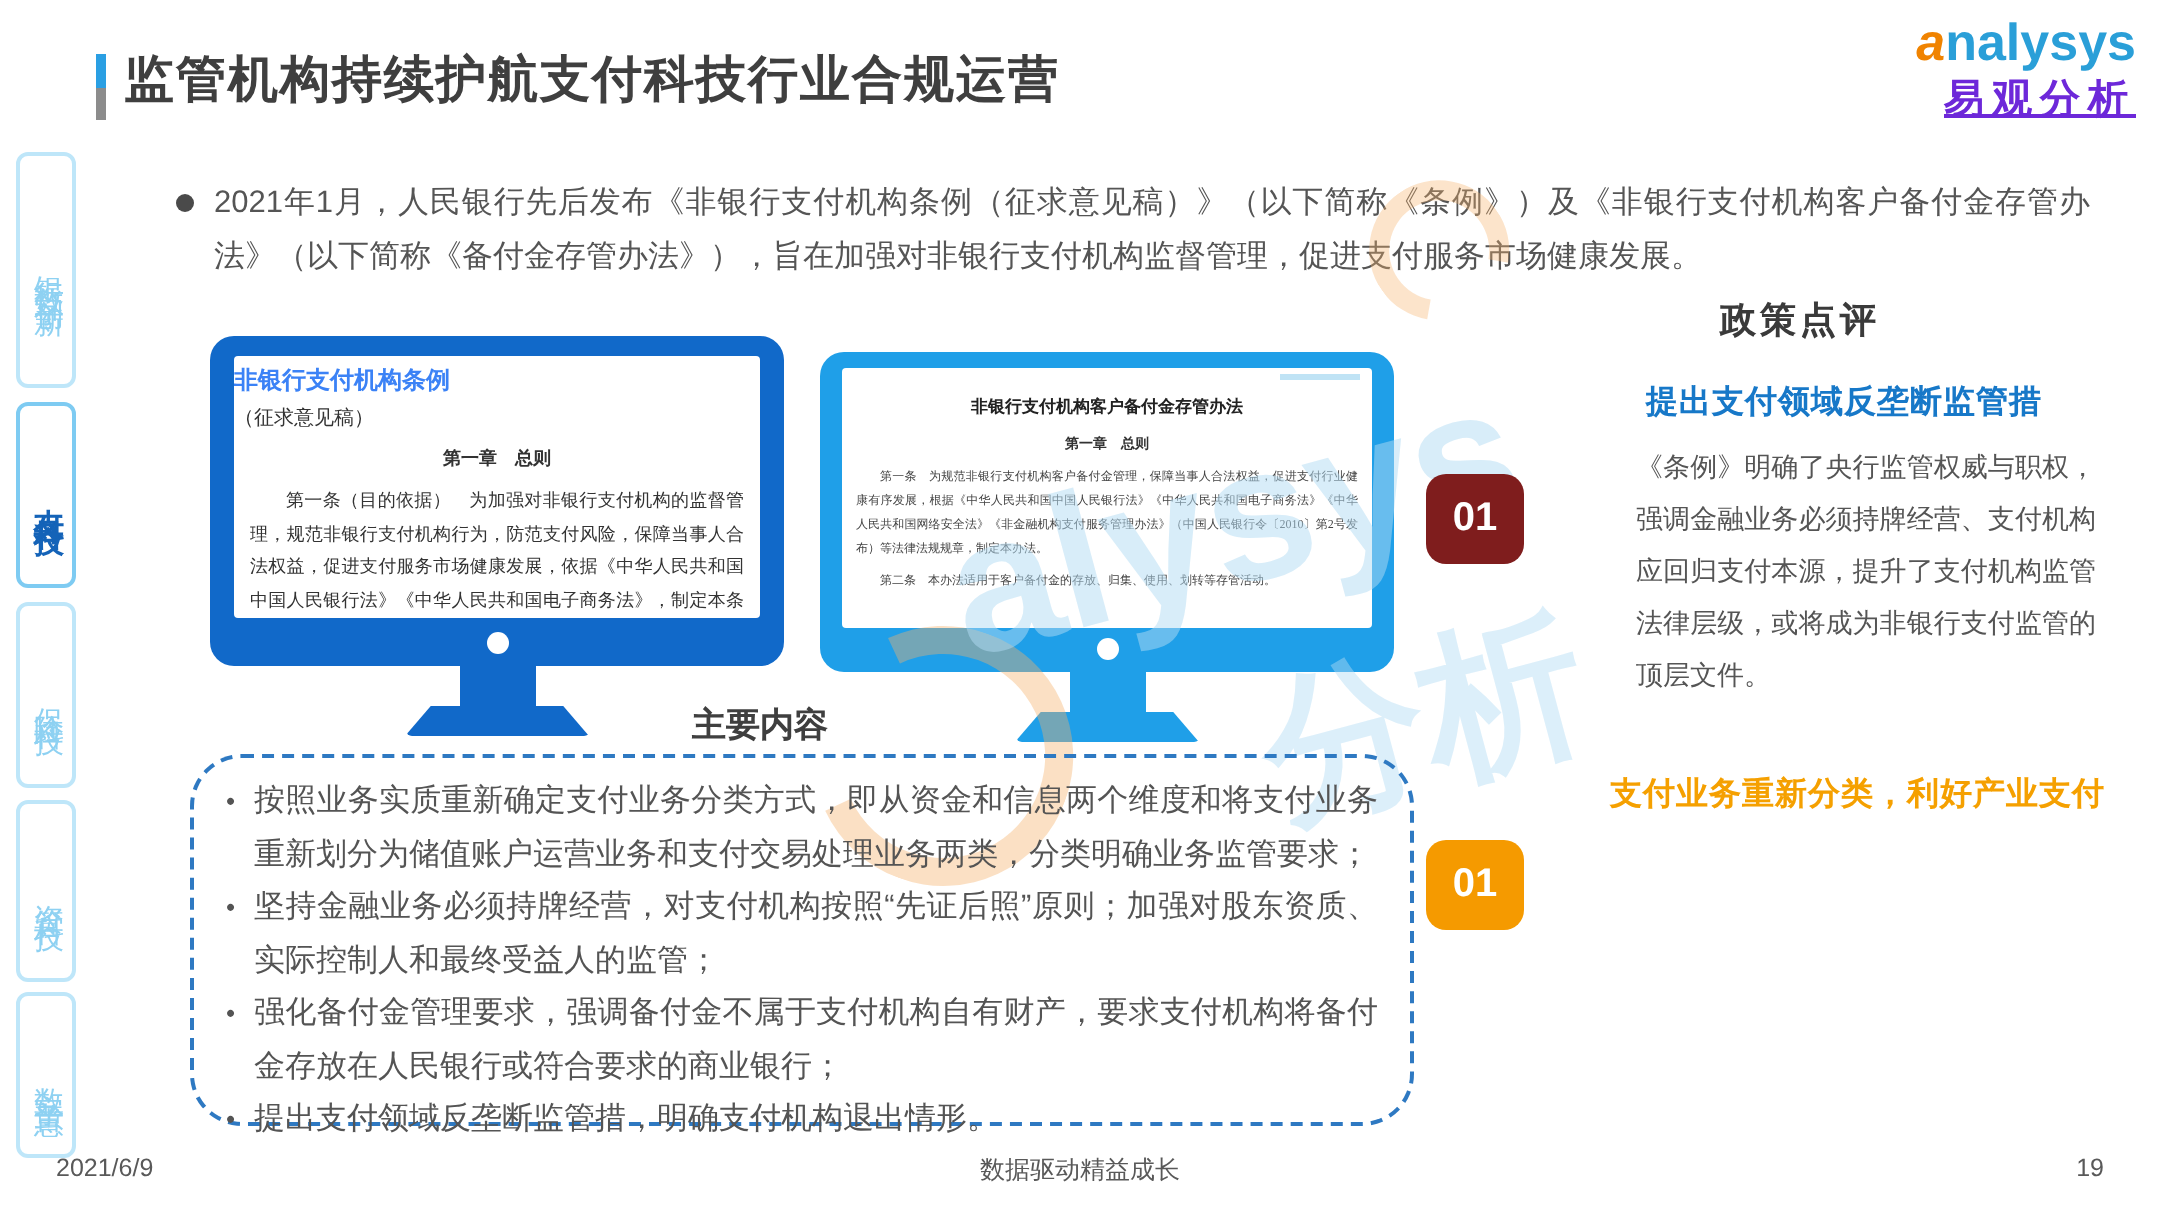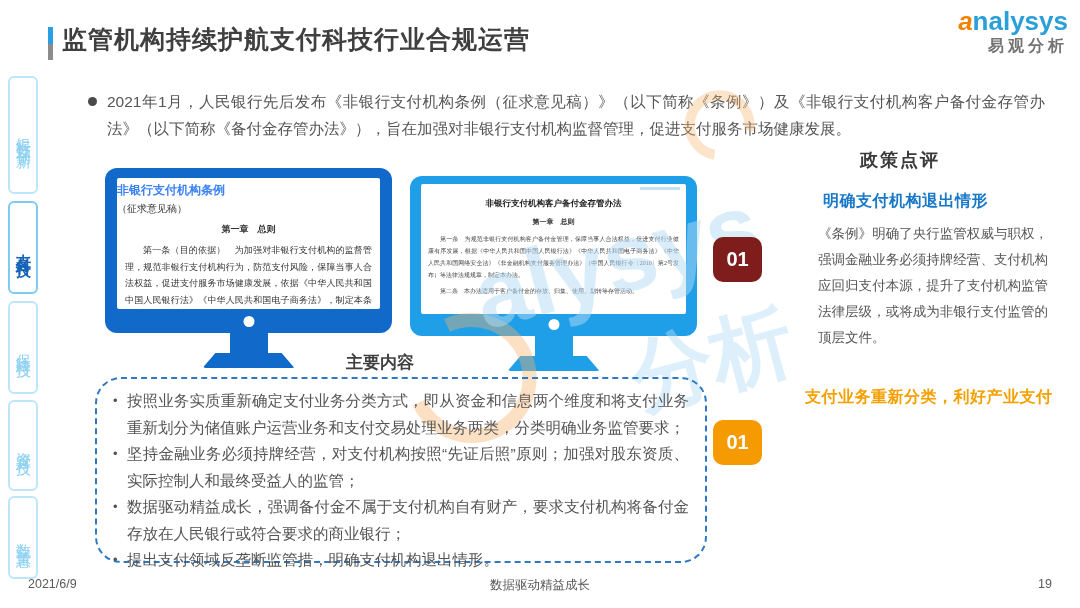--- a/index.html
+++ b/index.html
@@ -7,21 +7,21 @@
   body { font-family:"Liberation Sans","DejaVu Sans",sans-serif; }
   .stage { position:relative; width:1080px; height:608px; background:#ffffff; overflow:hidden; margin:0 auto;padding-left:40px; }
 
   
   .accent-bar { position:absolute; left:48px; top:27px; width:5px; height:33px;
     background:linear-gradient(to bottom,#2a9fe3 0 52%,#8c8c8c 52% 100%); }
   .page-title { position:absolute; left:62px; top:23px; font-size:25px; font-weight:bold; color:#3f3f3f; letter-spacing:1px; }
   .logo { position:absolute; left:938px; top:8px; width:130px; text-align:right; }
   .logo .wordmark { font-size:26px; font-weight:bold; color:#2a9fd8; line-height:26px; }
   .logo .wordmark .a-swirl { color:#f08300; font-style:italic; }
-  .logo .cn { font-size:16px; font-weight:bold; color:#737373; letter-spacing:4px; margin-top:2px; }
+  .logo .cn { font-size:20px; font-weight:bold; color:#6d28d9; letter-spacing:4px; margin-top:2px;text-decoration:underline; }
 
   
   .side-tab { position:absolute; left:8px; width:30px; border:2px solid #bee6f9; border-radius:6px;
     background:#ffffff; display:flex; align-items:center; justify-content:center;
     writing-mode:vertical-rl; text-orientation:upright; font-size:15px; letter-spacing:3px; color:#8ed1f2; }
   .side-tab.active { color:#1463b8; font-weight:bold; border-color:#7ecbf2; }
 
   
   .intro-dot { position:absolute; left:88px; top:97px; width:9px; height:9px; border-radius:50%; background:#4a4a4a; }
   .intro-text { position:absolute; left:107px; top:88px; width:938px; font-size:15.5px; line-height:27px; color:#555555; text-align:justify; }
@@ -148,29 +148,29 @@
     </div>
     <div class="mon-neck"></div>
     <div class="mon-base"></div>
   </div>
 
   <div class="main-label">主要内容</div>
   <div class="content-box">
     <ul>
       <li>按照业务实质重新确定支付业务分类方式，即从资金和信息两个维度和将支付业务重新划分为储值账户运营业务和支付交易处理业务两类，分类明确业务监管要求；</li>
       <li>坚持金融业务必须持牌经营，对支付机构按照“先证后照”原则；加强对股东资质、实际控制人和最终受益人的监管；</li>
-      <li>数据驱动精益成长，强调备付金不属于支付机构自有财产，要求支付机构将备付金存放在人民银行或符合要求的商业银行；</li>
+      <li>强化备付金管理要求，强调备付金不属于支付机构自有财产，要求支付机构将备付金存放在人民银行或符合要求的商业银行；</li>
       <li>提出支付领域反垄断监管措，明确支付机构退出情形。</li>
     </ul>
   </div>
 
   <div class="policy-title">政策点评</div>
 
   <div class="num-badge badge-01">01</div>
-  <div class="sec-heading sec1-heading">明确支付机构退出情形</div>
+  <div class="sec-heading sec1-heading">提出支付领域反垄断监管措</div>
   <div class="sec-body sec1-body">《条例》明确了央行监管权威与职权，强调金融业务必须持牌经营、支付机构应回归支付本源，提升了支付机构监管法律层级，或将成为非银行支付监管的顶层文件。</div>
 
   <div class="num-badge badge-02">01</div>
   <div class="sec-heading sec2-heading">支付业务重新分类，利好产业支付</div>
 
   <div class="footer-date">2021/6/9</div>
   <div class="footer-slogan">数据驱动精益成长</div>
   <div class="footer-page">19</div>
 
 </div>

